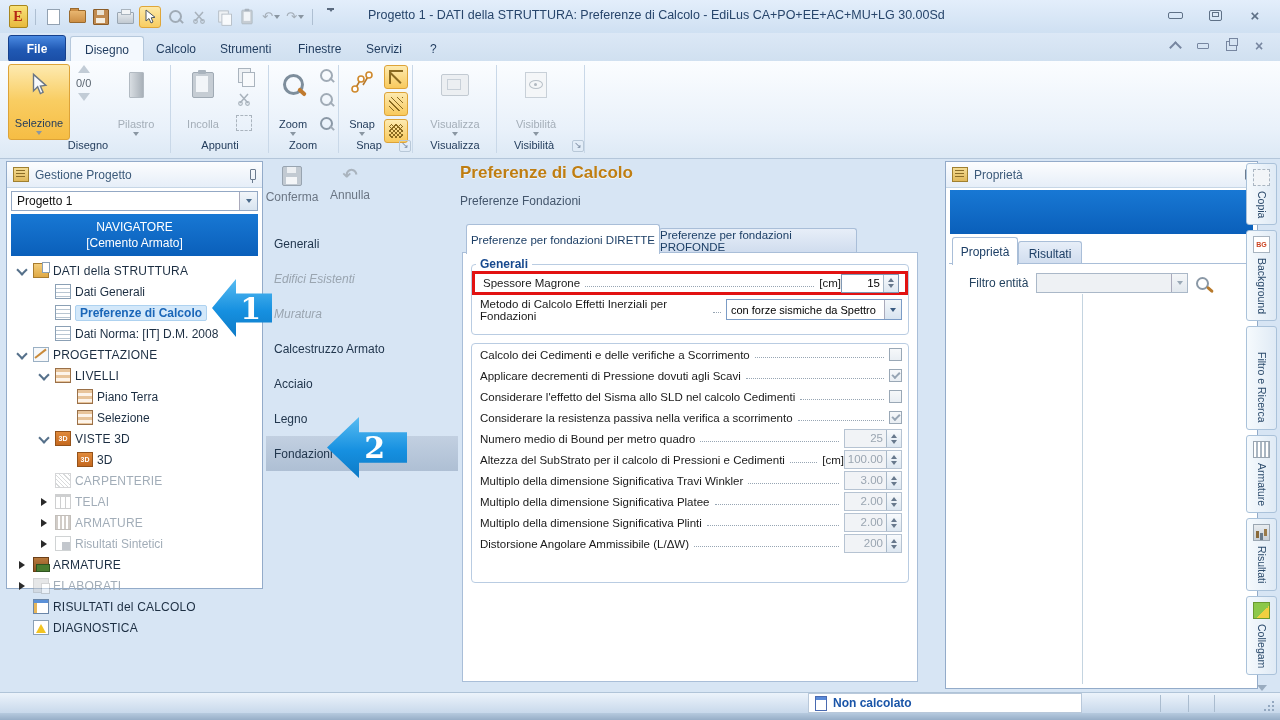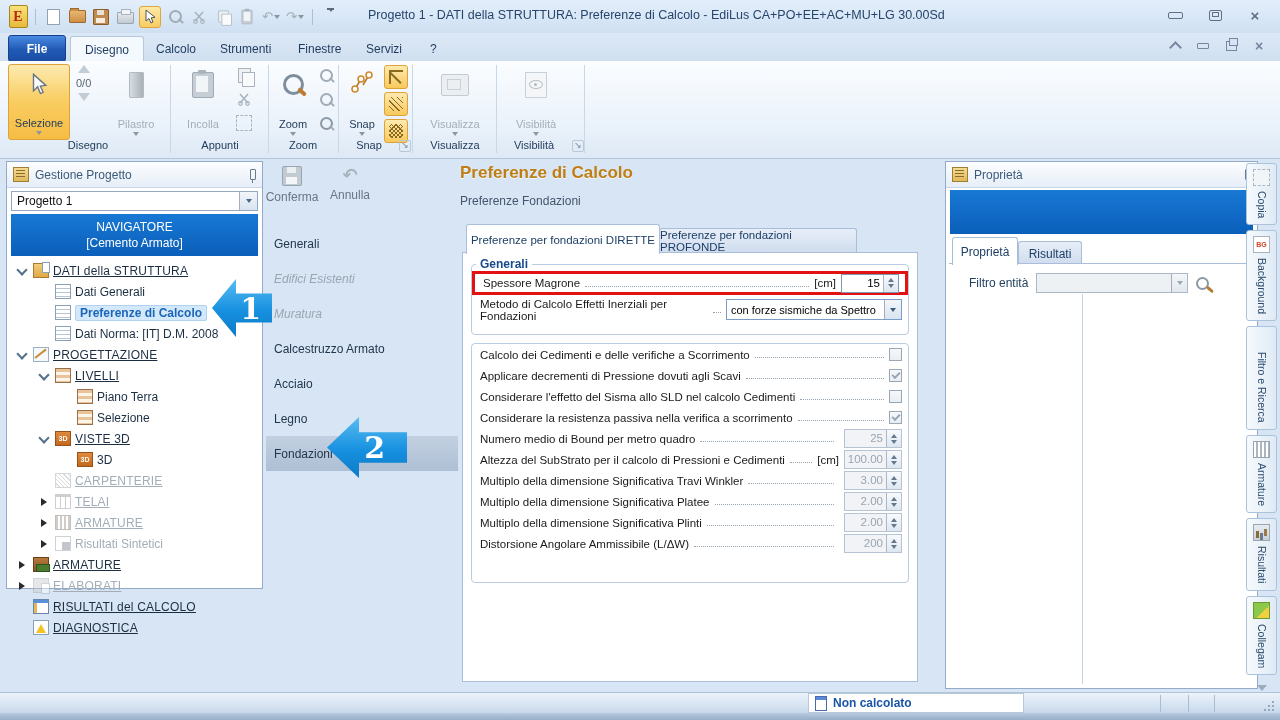--- a/index.html
+++ b/index.html
@@ -117,21 +117,21 @@
   .t-report{background:#fff;border:1px solid #8ba0b5;}
   .t-report::after{content:"";position:absolute;right:0;bottom:0;width:8px;height:8px;background:#5a8ac8;}
   .t-elements{background:linear-gradient(#b8793c,#8a5424);border:1px solid #6b3f18;}
   .t-elements::after{content:"";position:absolute;left:2px;top:6px;width:12px;height:6px;background:#4a7c30;border:1px solid #2f5420;}
   .t-printdoc{background:#c6ccd2;border:1px solid #9aa4ae;}
   .t-printdoc::after{content:"";position:absolute;right:-2px;bottom:-2px;width:7px;height:9px;background:#fff;border:1px solid #9aa4ae;}
   .t-calc{background:#fff;border:1px solid #6a86a8;box-shadow:inset 0 3px 0 #5a90d8,inset 3px 0 0 #e8b658;}
   .t-warndoc{background:#fff;border:1px solid #8ba0b5;}
   .t-warndoc::after{content:"";position:absolute;left:2px;top:3px;width:0;height:0;border-left:5px solid transparent;border-right:5px solid transparent;border-bottom:9px solid #f2c422;}
   .tlabel{white-space:nowrap;color:#1c2e42;}
-  .caps{letter-spacing:.2px;text-decoration:underline;}
+  .caps{letter-spacing:.2px;}
   .tsel{background:#d3e8fa;border:1px solid #aed2f0;border-radius:2px;padding:0 4px;font-weight:bold;color:#1a66b8;}
   .tdis{color:#a2adb8;}
   .dis-ico{opacity:.45;filter:grayscale(.8);}
   
   .toolbtn{position:absolute;top:166px;width:56px;height:52px;display:flex;flex-direction:column;align-items:center;gap:4px;color:#6b7684;}
   .floppy{width:18px;height:18px;background:#c2cad2;border:1px solid #98a4b0;border-radius:2px;position:relative;}
   .floppy::before{content:"";position:absolute;left:4px;top:0;width:9px;height:6px;background:#eceff2;}
   .floppy::after{content:"";position:absolute;left:3px;bottom:1px;width:11px;height:7px;background:#f4f6f8;}
   .undo-glyph{font-size:18px;line-height:18px;color:#aab4be;font-weight:bold;}
   #ed-title{position:absolute;left:460px;top:163px;font-size:17px;font-weight:bold;color:#bf7e12;text-shadow:0 1px 0 rgba(255,255,255,.7);}
@@ -144,21 +144,21 @@
   .tab1{position:absolute;left:466px;top:224px;width:192px;height:29px;background:#fff;border:1px solid #a9bed8;border-bottom:none;border-radius:3px 3px 0 0;
         display:flex;align-items:center;justify-content:center;color:#1d3f66;z-index:3;font-size:11.5px;}
   .tab2{position:absolute;left:659px;top:228px;width:196px;height:24px;background:linear-gradient(#e7eef8,#cfdcee);border:1px solid #a9bed8;border-bottom:none;border-radius:3px 3px 0 0;
         display:flex;align-items:center;justify-content:center;color:#1d3f66;font-size:11.5px;}
   fieldset.fs{position:absolute;left:8px;width:438px;border:1px solid #b9cce2;border-radius:4px;margin:0;padding:0;box-sizing:border-box;}
   fieldset.fs legend{font-weight:bold;color:#17498e;font-size:12px;margin-left:4px;padding:0 4px;}
   #fs1{top:4px;height:78px;} #fs2{top:90px;height:240px;}
   .frow{display:flex;align-items:center;height:21px;padding:0 6px 0 8px;font-size:11.5px;color:#1a1a1a;}
   .redrow{border:3px solid #e21212;background:#fff;margin:0 0 3px 0;height:24px;box-sizing:border-box;}
   .leader{flex:1;border-bottom:1px dotted #97a5b3;height:0;margin:0 5px;position:relative;top:3px;min-width:8px;}
-  .funit{margin-right:5px;}
+  .funit{}
   .spin{width:58px;height:19px;border:1px solid #8098b4;background:#fff;display:flex;box-sizing:border-box;flex:0 0 58px;}
   .spin .sv{flex:1;text-align:right;padding:2px 3px 0 0;font-size:11.5px;color:#000;}
   .spin .sb{width:14px;border-left:1px solid #a8b8c8;background:linear-gradient(#f8fafc,#dde7f1);display:flex;flex-direction:column;align-items:center;justify-content:center;gap:2px;}
   .su{width:0;height:0;border-left:3px solid transparent;border-right:3px solid transparent;border-bottom:4px solid #67788c;}
   .sd{width:0;height:0;border-left:3px solid transparent;border-right:3px solid transparent;border-top:4px solid #67788c;}
   .spin.dis{background:#f1f3f6;border-color:#b6c3d2;}
   .spin.dis .sv{color:#9aa5b1;}
   .combo{width:176px;height:21px;border:1px solid #7b9cc6;background:#fff;display:flex;align-items:center;box-sizing:border-box;flex:0 0 176px;}
   .combo .cv{flex:1;padding-left:4px;font-size:11px;color:#000;white-space:nowrap;}
   .cbx{position:relative;width:13px;height:13px;border:1px solid #9aa8b6;background:linear-gradient(#f6f8fa,#e9eef3);flex:0 0 13px;box-sizing:border-box;}
@@ -186,21 +186,21 @@
   .e-copy{border:1px dashed #aab6c2;background:#f2f5f8;}
   .e-bg{background:#fff;border:1px solid #a8b4c0;color:#cc4422;font-size:7px;font-weight:bold;display:flex;align-items:center;justify-content:center;}
   .e-filter{background:#3a6ad0;width:6px;height:6px;margin:2px;box-shadow:7px 0 0 #9ab0c8,0 7px 0 #9ab0c8,7px 7px 0 #3a6ad0;}
   .e-arm{border:1px solid #98a4b0;background:repeating-linear-gradient(90deg,#fff 0 2px,#aab6c2 2px 4px);}
   .e-ris{background:linear-gradient(#e8ecf0,#c8d0d8);border:1px solid #9aa6b2;}
   .e-ris::after{content:"";position:absolute;left:2px;bottom:2px;width:3px;height:7px;background:#8a6a3a;box-shadow:4px 2px 0 #6a7a8a,8px -2px 0 #9a7a4a;}
   .e-coll{background:linear-gradient(135deg,#8cc84a 60%,#f0d040 60%);border:1px solid #6a9a30;}
   .edown{margin-top:auto;align-self:center;width:0;height:0;border-left:5px solid transparent;border-right:5px solid transparent;border-top:6px solid #9aacc0;}
   
   #statusbar{position:absolute;left:0;top:692px;width:1280px;height:21px;background:linear-gradient(#ecf3fb,#c6d7ea);border-top:1px solid #b0c4d8;}
-  #statusbox{position:absolute;left:808px;top:0;width:216px;height:20px;background:#fff;border:1px solid #b8c8da;display:flex;align-items:center;gap:6px;padding-left:6px;box-sizing:border-box;}
+  #statusbox{position:absolute;left:808px;top:0;width:274px;height:20px;background:#fff;border:1px solid #b8c8da;display:flex;align-items:center;gap:6px;padding-left:6px;box-sizing:border-box;}
   .st-ico{width:10px;height:13px;background:#fff;border:1px solid #4a6ab0;box-shadow:inset 0 3px 0 #5a8ad8;}
   #statustext{color:#1a55a8;font-weight:bold;}
   .stsep{position:absolute;top:2px;width:1px;height:17px;background:#aabccf;}
   .grip{position:absolute;right:6px;top:6px;width:12px;height:12px;}
   .grip::after{content:"";position:absolute;right:0;bottom:0;width:2px;height:2px;background:#93a8c0;
      box-shadow:-4px 0 0 #93a8c0,-8px 0 0 #93a8c0,0 -4px 0 #93a8c0,-4px -4px 0 #93a8c0,0 -8px 0 #93a8c0;}
   #bottomedge{position:absolute;left:0;top:713px;width:1280px;height:7px;background:linear-gradient(#b6cadf,#97aec7);}
   
   .callout{position:absolute;display:flex;align-items:center;justify-content:flex-end;
      background:linear-gradient(#58bcf2,#1690e0 55%,#0d7ac6);

